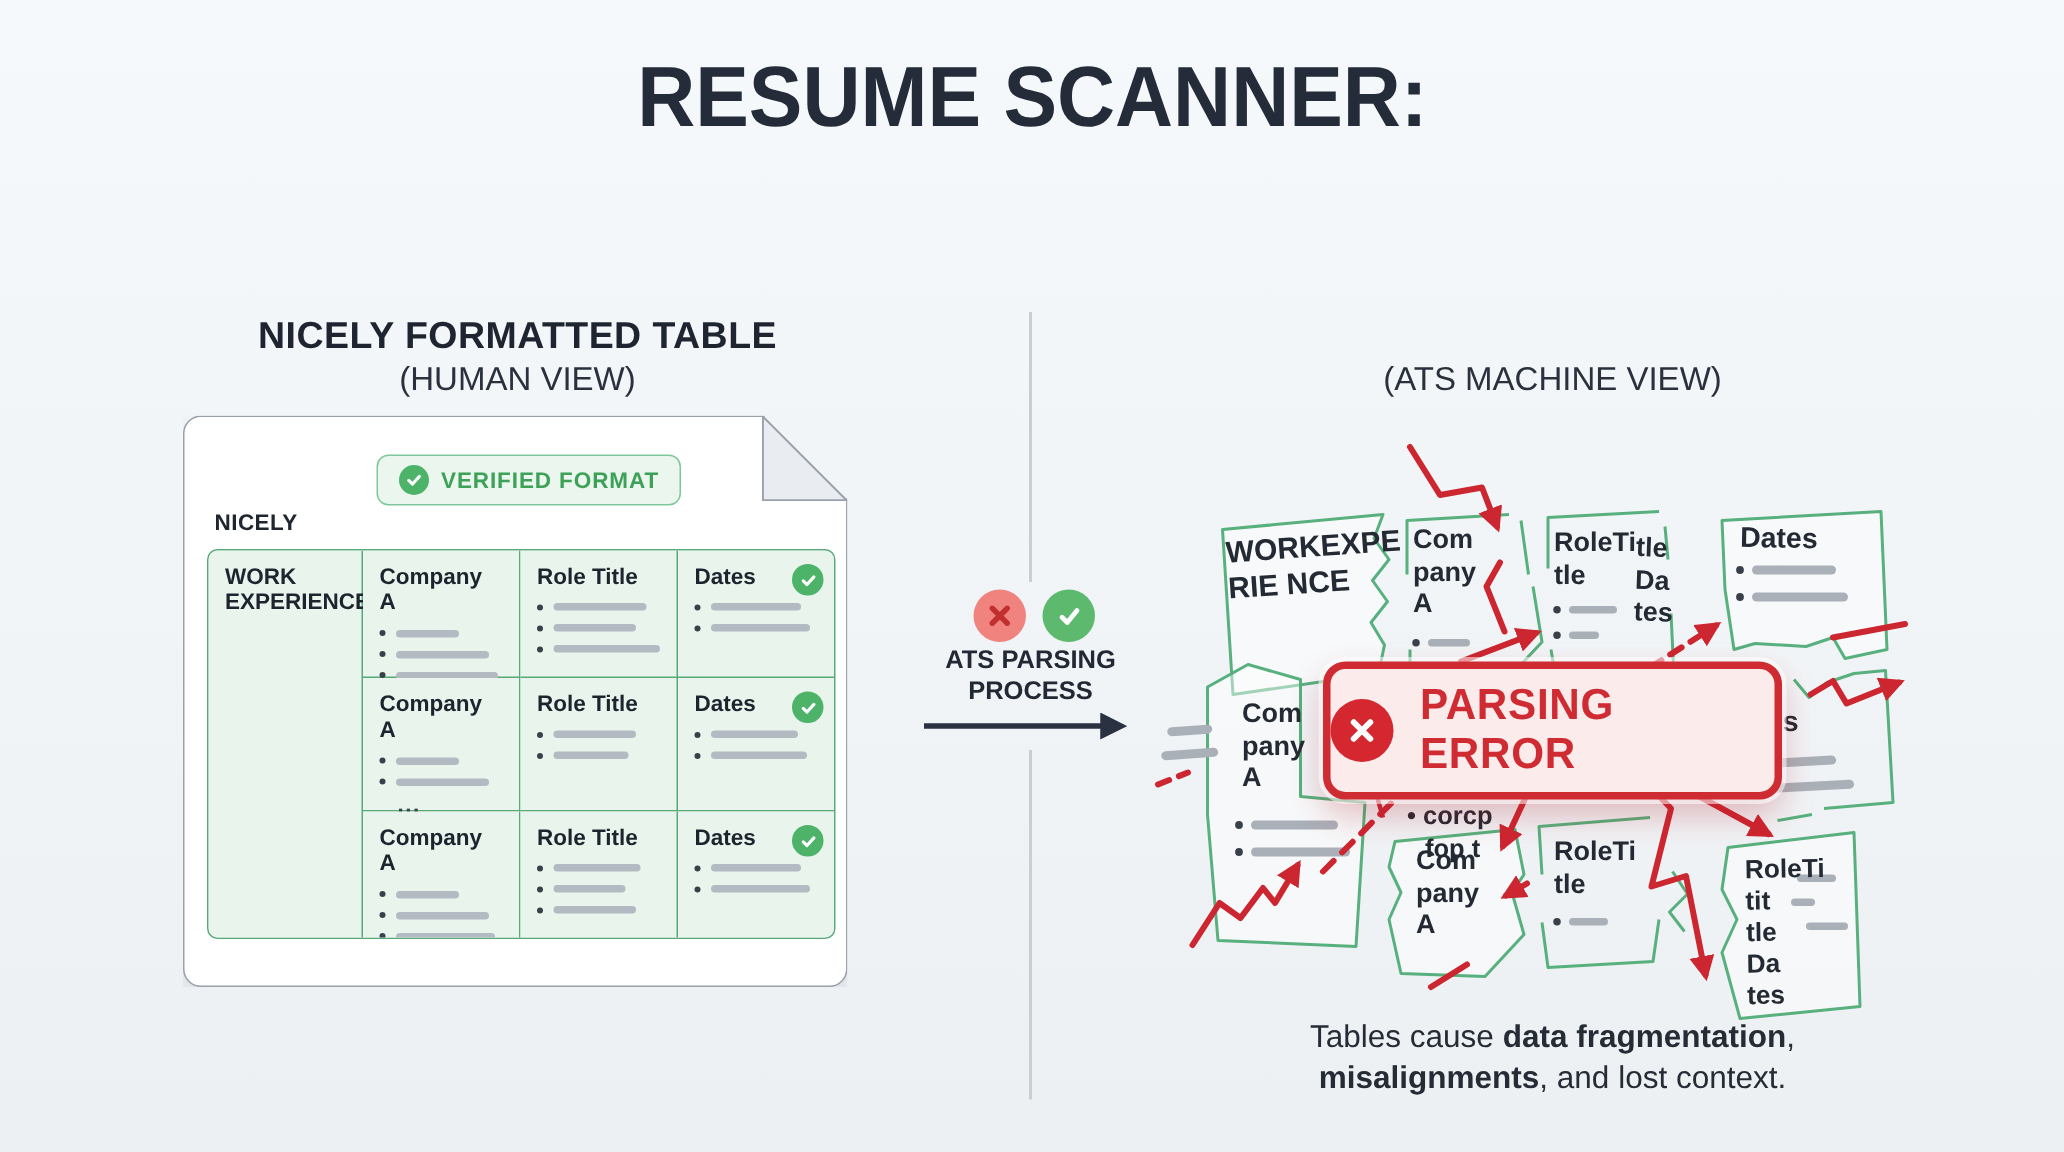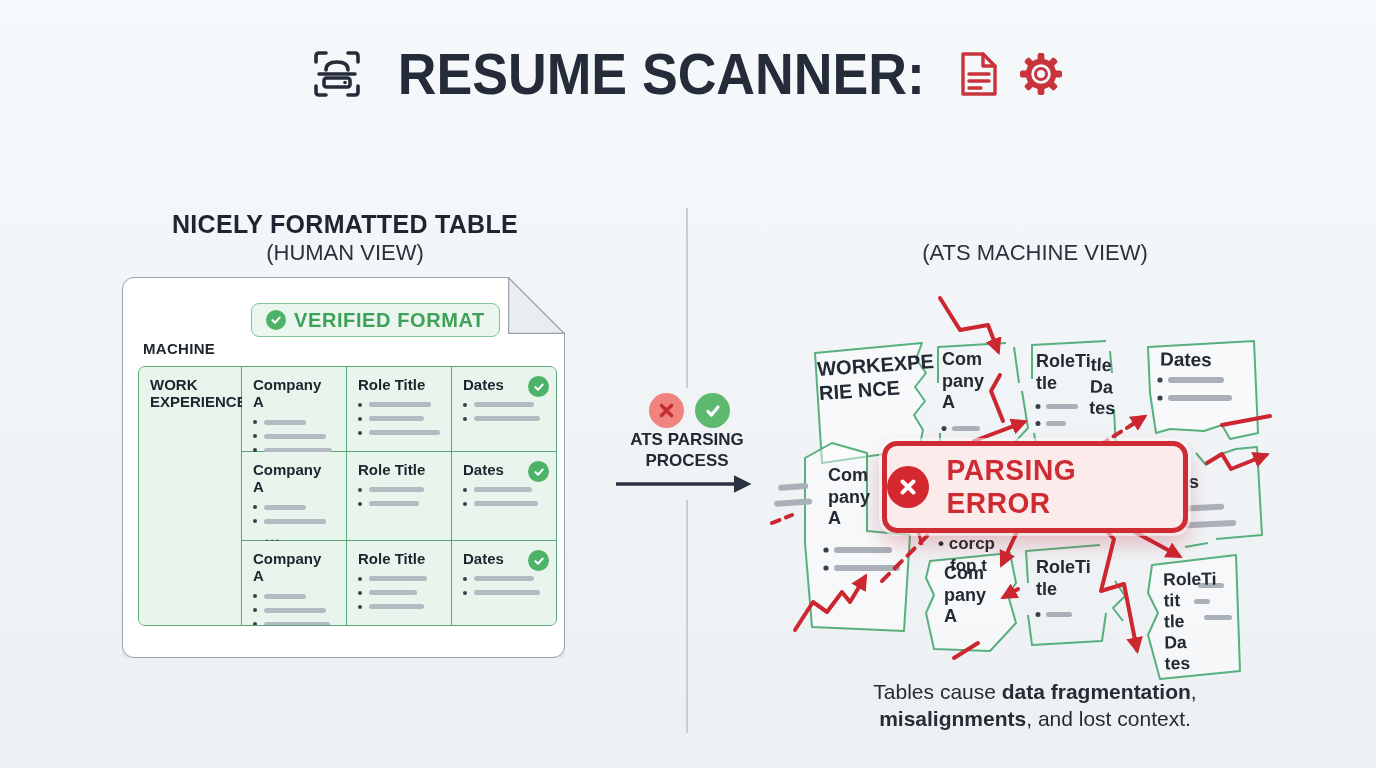--- a/index.html
+++ b/index.html
@@ -5,21 +5,21 @@
   * { margin:0; padding:0; box-sizing:border-box; }
   html,body { width:1376px; height:768px; }
   body {
     font-family:"Liberation Sans", sans-serif;
     background:linear-gradient(180deg,#f6f9fb 0%,#edf0f3 100%);
     color:#232a37; overflow:hidden; position:relative;
   }
   .canvas { position:absolute; inset:0; width:1376px; height:768px; }
 
   
-  .title-row { position:absolute; left:0; right:0; display:flex; align-items:center; justify-content:center; gap:18px; }
+  .title-row { position:absolute; left:0; right:0; display:flex; align-items:center; justify-content:center; gap:18px;flex-direction:column; }
   .title-row1 { top:42px; height:64px; }
   .main-title { font-size:57px; font-weight:800; letter-spacing:0px; color:#242b39; line-height:1; transform:scaleX(.94); }
   .title-row2 { top:106px; height:66px; }
 
   
   .sec-head { position:absolute; width:460px; text-align:center; font-size:25px; font-weight:800; color:#1e2530; letter-spacing:.3px; }
   .sec-sub  { position:absolute; width:460px; text-align:center; font-size:22px; font-weight:400; color:#2a313c; }
 
   
   .divider { position:absolute; left:686px; width:2px; background:#c9ced5; }
@@ -27,21 +27,21 @@
   
   .doc-card { position:absolute; left:122px; top:277px; width:443px; height:381px;
     background:#ffffff; border:1.5px solid #99a1ab; border-radius:12px;
     box-shadow:0 10px 22px rgba(30,40,60,.10);
     clip-path:polygon(0 0, calc(100% - 56px) 0, 100% 56px, 100% 100%, 0 100%);
   }
   .fold { position:absolute; right:-1px; top:-1px; width:57px; height:57px; }
   .verified-badge { position:absolute; left:128px; top:25px; height:34px; padding:0 14px;
     display:flex; align-items:center; gap:8px;
     background:#eaf6ee; border:1.5px solid #7fc79b; border-radius:8px; }
-  .verified-badge .vtext { font-size:20px; font-weight:700; color:#3da158; letter-spacing:.6px;text-align:center; }
+  .verified-badge .vtext { font-size:15px; font-weight:700; color:#3da158; letter-spacing:.6px;text-align:center; }
   .vicon { width:20px; height:20px; border-radius:50%; background:#4db368; display:flex; align-items:center; justify-content:center; }
   .doc-label { position:absolute; left:20px; top:62px; font-size:15px; font-weight:700; color:#20262f; letter-spacing:.3px; }
 
   
   .res-table { position:absolute; left:15px; top:88px; width:419px; height:260px;
     display:grid; grid-template-columns:103px 105px 105px 106px; grid-template-rows:85px 89px 86px;
     border:1.6px solid #57aa78; border-radius:7px; background:#e9f4ed; overflow:hidden; }
   .cell { border-right:1.6px solid #57aa78; border-bottom:1.6px solid #57aa78; padding:9px 11px; position:relative; background:#e9f4ed; }
   .cell.last-col { border-right:none; }
   .cell.last-row { border-bottom:none; }
@@ -139,21 +139,21 @@
 
     <div class="verified-badge">
       <span class="vicon">
         <svg width="12" height="12" viewBox="0 0 12 12">
             <path d="M2.5 6.2 L5 8.7 L9.6 3.6" fill="none" stroke="#fff" stroke-width="2.1" stroke-linecap="round" stroke-linejoin="round"></path>
           </svg>
       </span>
       <span class="vtext">VERIFIED FORMAT</span>
     </div>
 
-    <div class="doc-label">MACHINE</div>
+    <div class="doc-label">NICELY</div>
 
     <div class="res-table">
 
       <div class="cell rowhead last-row">
         <div class="h">WORK EXPERIENCE</div>
       </div>
 
       <div class="cell">
         <div class="h">Company A</div>
         <div class="bullet">

